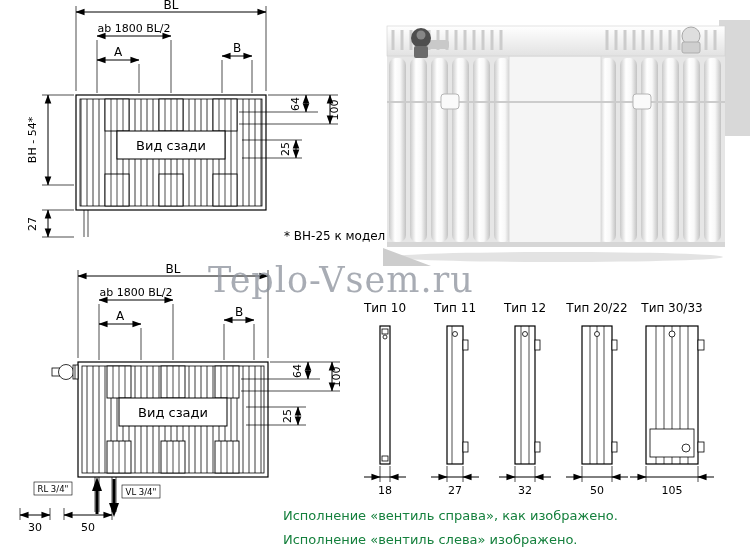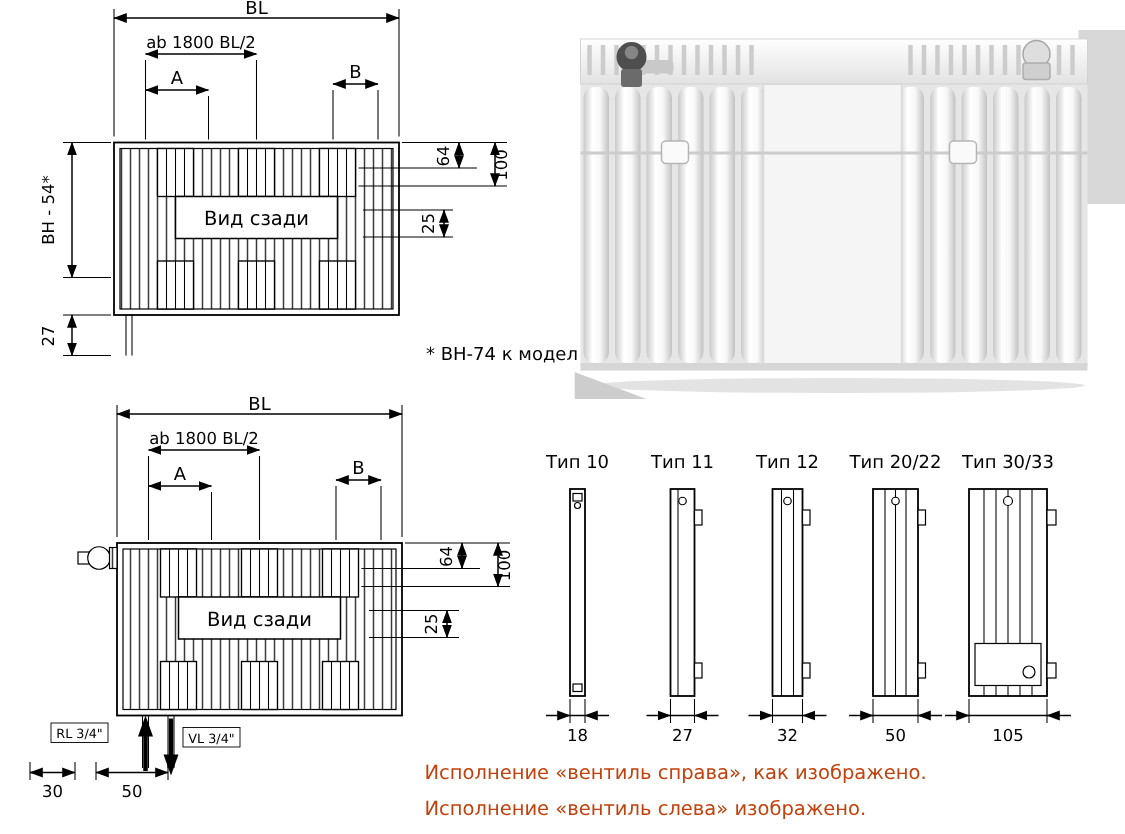--- a/index.html
+++ b/index.html
@@ -11,21 +11,21 @@
   .t8{font-size:8.5px}
   .body{fill:#fff;stroke:#000;stroke-width:1.2}
   .bracket{fill:#fff;stroke:#000;stroke-width:0.9}
   .labelbox{fill:#fff;stroke:#000;stroke-width:1}
   .detail{fill:#fff;stroke:#000;stroke-width:0.8}
   .dline{stroke:#000;stroke-width:1;fill:none}
   .ext{stroke:#000;stroke-width:0.7;fill:none}
   .tagbox{fill:#fff;stroke:#000;stroke-width:0.6}
   .note{position:absolute;left:284px;top:229px;font-size:12px;color:#000}
   .watermark{position:absolute;left:208px;top:260px;font-size:35px;font-family:"DejaVu Serif",serif;color:#8b919b;opacity:.75;letter-spacing:1px;pointer-events:none;z-index:5}
-  .footer-line{position:absolute;left:283px;font-size:13px;color:#c2410c}
+  .footer-line{position:absolute;left:283px;font-size:13px;color:#15803d}
 </style>
 </head>
 <body>
 
 <div class="page">
 
   <svg class="abs" style="left:0;top:0" width="370" height="258" viewBox="0 0 370 258">
     <defs>
       <marker id="mT" viewBox="0 0 10 10" refX="9.5" refY="5" markerWidth="9" markerHeight="9" orient="auto-start-reverse">
         <path d="M0,1.3 L10,5 L0,8.7 Z" fill="#000"></path>
@@ -154,21 +154,22 @@
       <rect x="299" y="28" width="18" height="11" rx="2" fill="#cfcfcf" stroke="#adadad"></rect>
     </g>
 
     <g>
       <rect x="4" y="228" width="338" height="5" fill="#d6d6d6"></rect>
       <ellipse cx="175" cy="243" rx="165" ry="5" fill="#e3e3e3"></ellipse>
       <polygon points="0,252 0,234 48,252" fill="#cdcdcd"></polygon>
     </g>
   </svg>
 
-  <div class="note">* BH-74 к модел</div>
+  <div class="note">* BH-25 к модел</div>
+  <div class="watermark">Teplo-Vsem.ru</div>
 
   <svg class="abs" style="left:0;top:262px" width="350" height="294" viewBox="0 0 350 294">
     <defs>
       <marker id="mB" viewBox="0 0 10 10" refX="9.5" refY="5" markerWidth="9" markerHeight="9" orient="auto-start-reverse">
         <path d="M0,1.3 L10,5 L0,8.7 Z" fill="#000"></path>
       </marker>
       <pattern id="hatchB" width="6" height="8" patternUnits="userSpaceOnUse">
         <rect width="6" height="8" fill="#fff"></rect>
         <line x1="3" y1="0" x2="3" y2="8" stroke="#3a3a3a" stroke-width="1"></line>
       </pattern>

